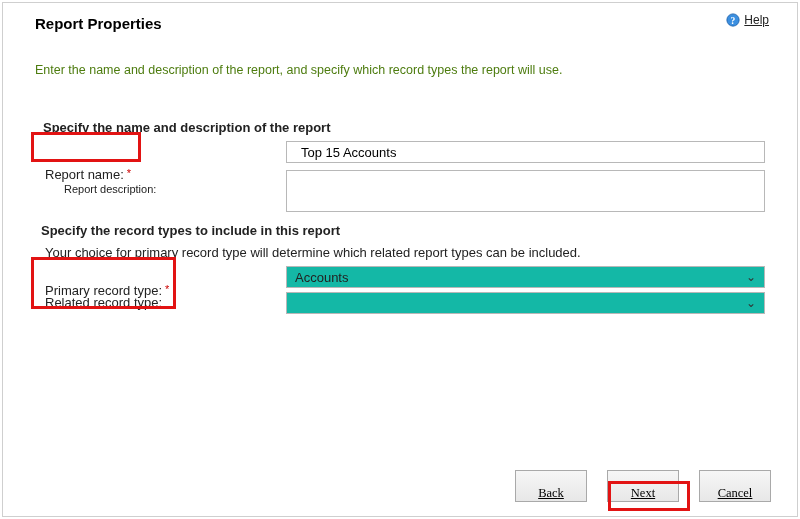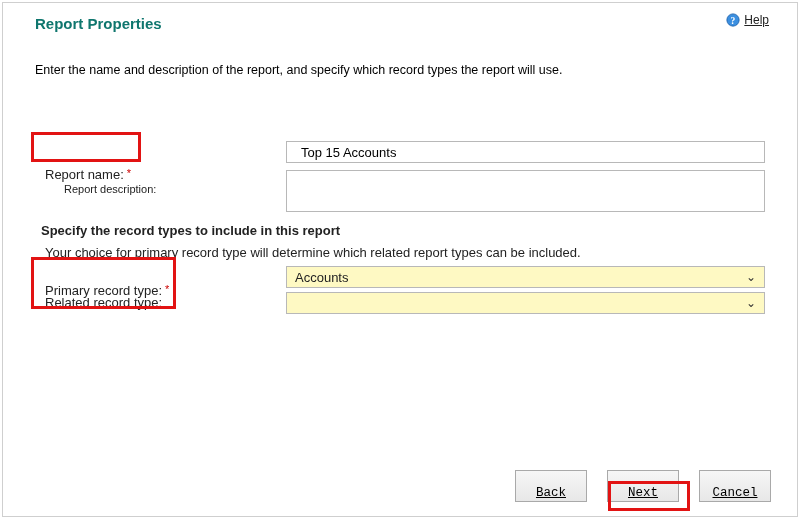--- a/index.html
+++ b/index.html
@@ -22,21 +22,21 @@
   }
   .content {
     position: absolute;
     left: 2px; top: 2px; right: 2px; bottom: 2px;
     padding: 0;
   }
   .header {
     position: absolute;
     left: 30px;
     top: 10px;
-    color: #0f766e;
+    color: #000000;
     font-size: 15px;
     font-weight: 700;
   }
   .help-link {
     position: absolute;
     right: 26px;
     top: 8px;
     font-size: 12px;
     color: #222;
     text-decoration: underline;
@@ -46,21 +46,21 @@
     cursor: pointer;
   }
   .help-icon {
     width: 14px; height: 14px; display: inline-block;
   }
   .intro {
     position: absolute;
     left: 30px;
     top: 58px;
     font-size: 12.5px;
-    color: #000000;
+    color: #4d7c0f;
   }
   .section1-title {
     position: absolute;
     left: 38px;
     top: 115px;
     font-weight: 700;
     font-size: 13px;
   }
   .label-reportname {
     position: absolute;
@@ -131,21 +131,21 @@
     left: 40px;
     top: 290px;
     font-size: 13px;
   }
   .select {
     position: absolute;
     left: 281px;
     width: 479px;
     height: 22px;
     border: 1px solid #b8b8b8;
-    background: #fef9c3;
+    background: #14b8a6;
     box-sizing: border-box;
     display: flex;
     align-items: center;
     padding: 0 8px;
     font-size: 13px;
     cursor: default;
   }
   .select .caret {
     position: absolute;
     right: 8px;
@@ -173,21 +173,21 @@
     bottom: 12px;
     right: 24px;
     display: flex;
     gap: 20px;
   }
   .btn {
     min-width: 72px;
     height: 26px;
     border: 1px solid #a9a9a9;
     background: linear-gradient(#f6f6f6, #e7e7e7);
-    font-family: Liberation Mono, monospace;
+    font-family: Liberation Serif, serif;
     font-size: 12.5px;
     text-decoration: underline;
     text-underline-offset: 1px;
     cursor: pointer;
     padding: 15px 12px;
   }
 </style>
 </head>
 <body>
 
@@ -201,20 +201,21 @@
       <svg viewBox="0 0 16 16" width="14" height="14">
         <circle cx="8" cy="8" r="7" fill="#3b8fe0" stroke="#1d62ae" stroke-width="1"></circle>
         <text x="8" y="12" text-anchor="middle" font-size="11" font-family="Segoe UI" fill="#fff" font-weight="bold">?</text>
       </svg>
     </span>
     <span>Help</span>
   </a>
 
   <div class="intro">Enter the name and description of the report, and specify which record types the report will use.</div>
 
+  <div class="section1-title">Specify the name and description of the report</div>
 
   <div class="label-reportname">
     <span>Report name:</span><span class="req"> *</span>
   </div>
   <input class="input-name" type="text" value="Top 15 Accounts" style="">
 
   <div class="label-reportdesc">Report description:</div>
   <textarea class="input-desc" style=""></textarea>
 
   <div class="section2-title">Specify the record types to include in this report</div>

